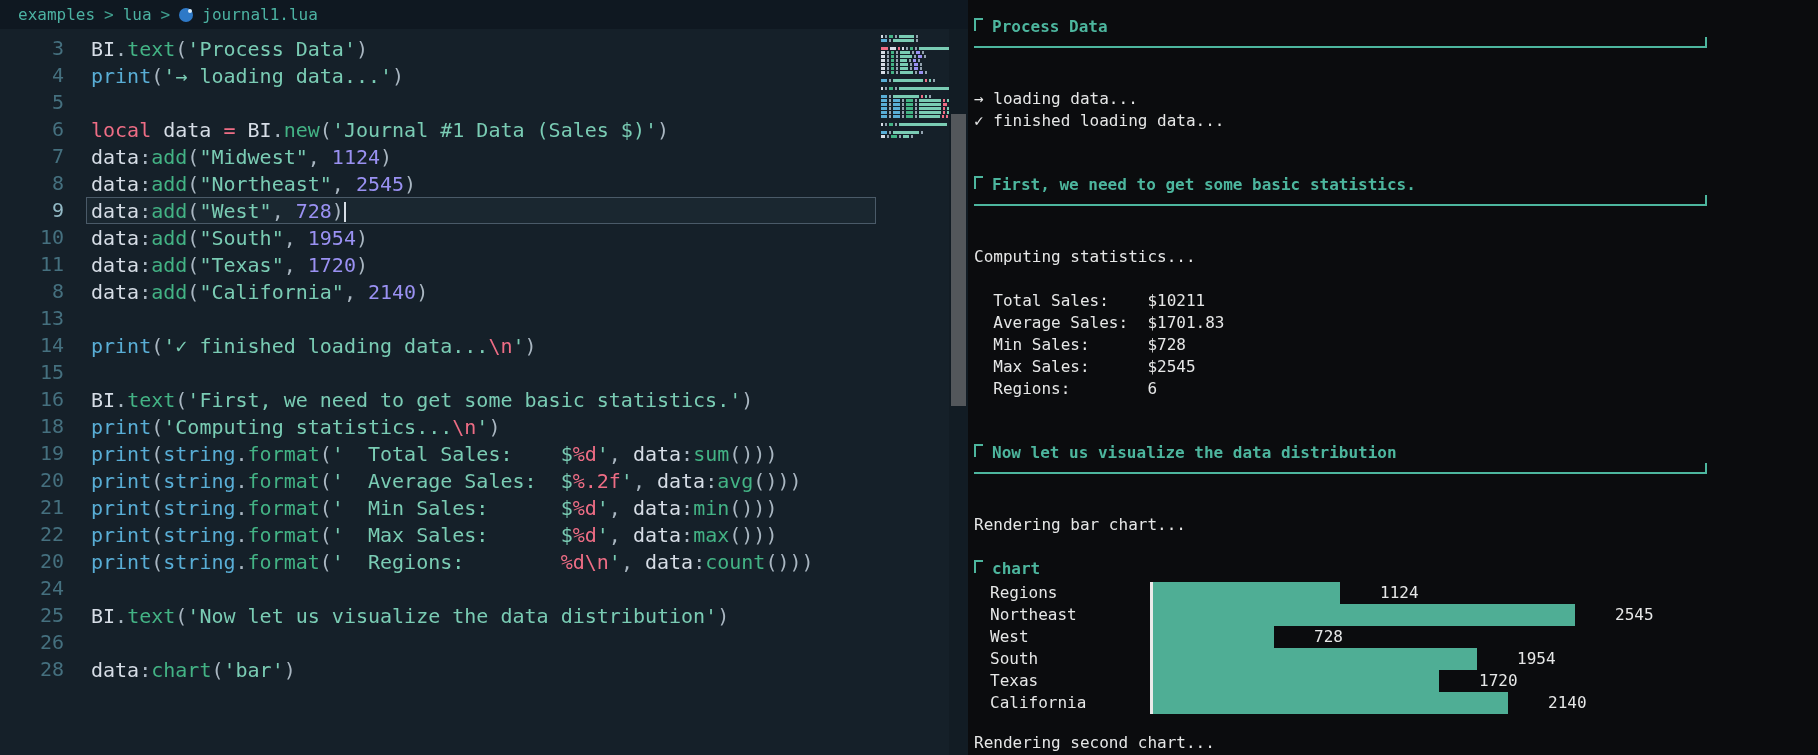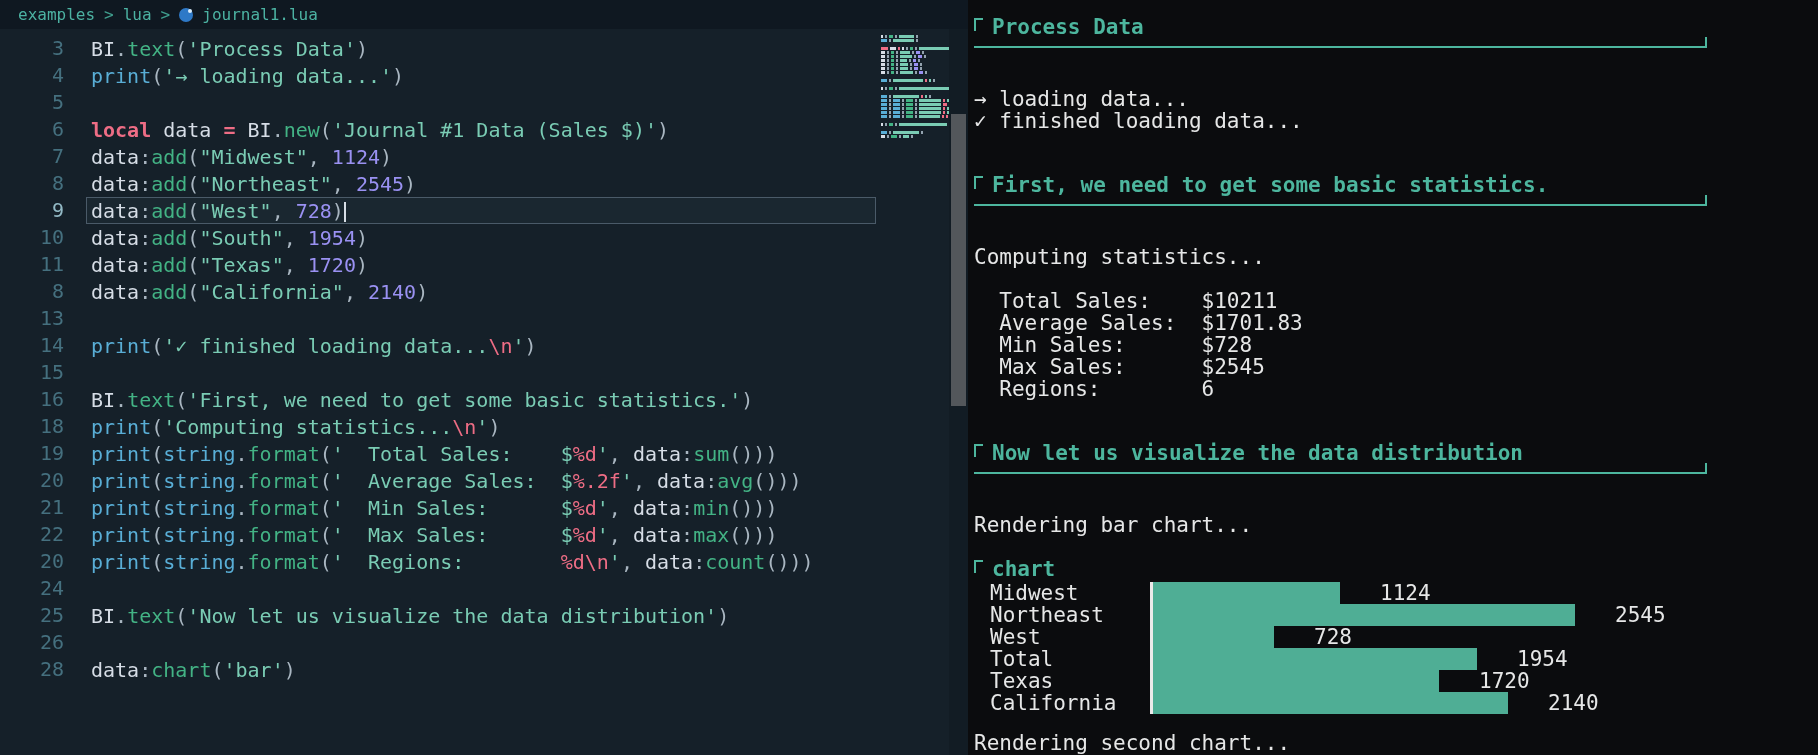--- a/index.html
+++ b/index.html
@@ -29,34 +29,34 @@
   .lua-icon{width:14px;height:14px;border-radius:50%;background:#2e79c7;position:relative;display:inline-block;flex:none;}
   .lua-icon::after{content:'';position:absolute;right:1px;top:1px;width:4px;height:4px;border-radius:50%;background:#d9ecfb;}
 
   .editor-body{flex:1;display:flex;min-height:0;}
   .code-scroll{flex:1;padding-top:6px;font-size:20px;line-height:27px;overflow:hidden;}
   .code-line{display:flex;height:27px;}
   .line-number{width:64px;flex:none;text-align:right;color:#45707f;}
   .code-line.active .line-number{color:#93bac6;}
   .line-code{flex:1;margin-left:22px;padding:0 4px;border:1px solid transparent;white-space:pre;}
   .code-line.active .line-code{border-color:#4a5a68;background:rgba(140,170,200,0.05);}
-  .t-id{color:var(--c-id);} .t-p{color:var(--c-p);} .t-kw{color:var(--c-kw);font-weight:bold;}
+  .t-id{color:var(--c-id);} .t-p{color:var(--c-p);} .t-kw{color:var(--c-kw);}
   .t-fn{color:var(--c-fn);} .t-str{color:var(--c-str);} .t-b{color:var(--c-b);}
   .t-num{color:var(--c-num);} .t-esc{color:var(--c-kw);}
   .cursor{display:inline-block;width:2px;height:20px;background:#d7dee6;vertical-align:-4px;}
 
   .minimap{width:73px;flex:none;padding-top:5px;overflow:hidden;}
   .mm-line{height:4px;display:flex;gap:2px;padding-left:5px;align-items:center;}
   .mm-tok{height:3px;flex:none;display:inline-block;}
 
   .scrollbar-track{width:19px;flex:none;background:rgba(0,0,0,0.12);position:relative;}
   .scrollbar-thumb{position:absolute;top:85px;left:2px;width:15px;height:292px;background:#53575b;}
 
   
-  .output-pane{flex:1;background:var(--panel-bg);color:#e6e7e7;font-size:21px;line-height:22px;
+  .output-pane{flex:1;background:var(--panel-bg);color:#e6e7e7;font-size:16px;line-height:22px;
     padding:16px 12px 0 6px;overflow:hidden;}
   .out-header{position:relative;width:733px;border-bottom:2px solid var(--teal);
     padding:0 0 8px 18px;margin:42px 0 40px;}
   .out-header:first-child{margin-top:0;}
   .out-header::after{content:'';position:absolute;right:0;bottom:0;width:2px;height:9px;background:var(--teal);}
   .corner{position:absolute;left:0;top:2px;width:9px;height:13px;
     border-left:2px solid var(--teal);border-top:2px solid var(--teal);}
   .out-header-title{color:var(--teal);font-weight:bold;}
   .out-text{margin-bottom:22px;margin-top:16px;}
   .out-line{white-space:pre;}
@@ -402,42 +402,42 @@
           <div class="out-line">  Regions:        6</div>
         </div>
         <div class="out-header"><span class="corner"></span><span class="out-header-title">Now let us visualize the data distribution</span></div>
         <div class="out-text">
           <div class="out-line">Rendering bar chart...</div>
         </div>
         <div class="chart">
           <div class="chart-header"><span class="corner"></span><span class="chart-title">chart</span></div>
           <div class="chart-body">
             <div class="chart-row">
-              <span class="chart-cat">Midwest</span>
+              <span class="chart-cat">Regions</span>
               <div class="chart-plot">
                 <div class="chart-bar" style="width: 187px; background: rgb(79, 174, 149);"></div>
                 <span class="chart-val">1124</span>
               </div>
             </div>
             <div class="chart-row">
               <span class="chart-cat">Northeast</span>
               <div class="chart-plot">
                 <div class="chart-bar" style="width: 422px; background: rgb(79, 174, 149);"></div>
                 <span class="chart-val">2545</span>
               </div>
             </div>
             <div class="chart-row">
               <span class="chart-cat">West</span>
               <div class="chart-plot">
                 <div class="chart-bar" style="width: 121px; background: rgb(79, 174, 149);"></div>
                 <span class="chart-val">728</span>
               </div>
             </div>
             <div class="chart-row">
-              <span class="chart-cat">Total</span>
+              <span class="chart-cat">South</span>
               <div class="chart-plot">
                 <div class="chart-bar" style="width: 324px; background: rgb(79, 174, 149);"></div>
                 <span class="chart-val">1954</span>
               </div>
             </div>
             <div class="chart-row">
               <span class="chart-cat">Texas</span>
               <div class="chart-plot">
                 <div class="chart-bar" style="width: 286px; background: rgb(79, 174, 149);"></div>
                 <span class="chart-val">1720</span>

